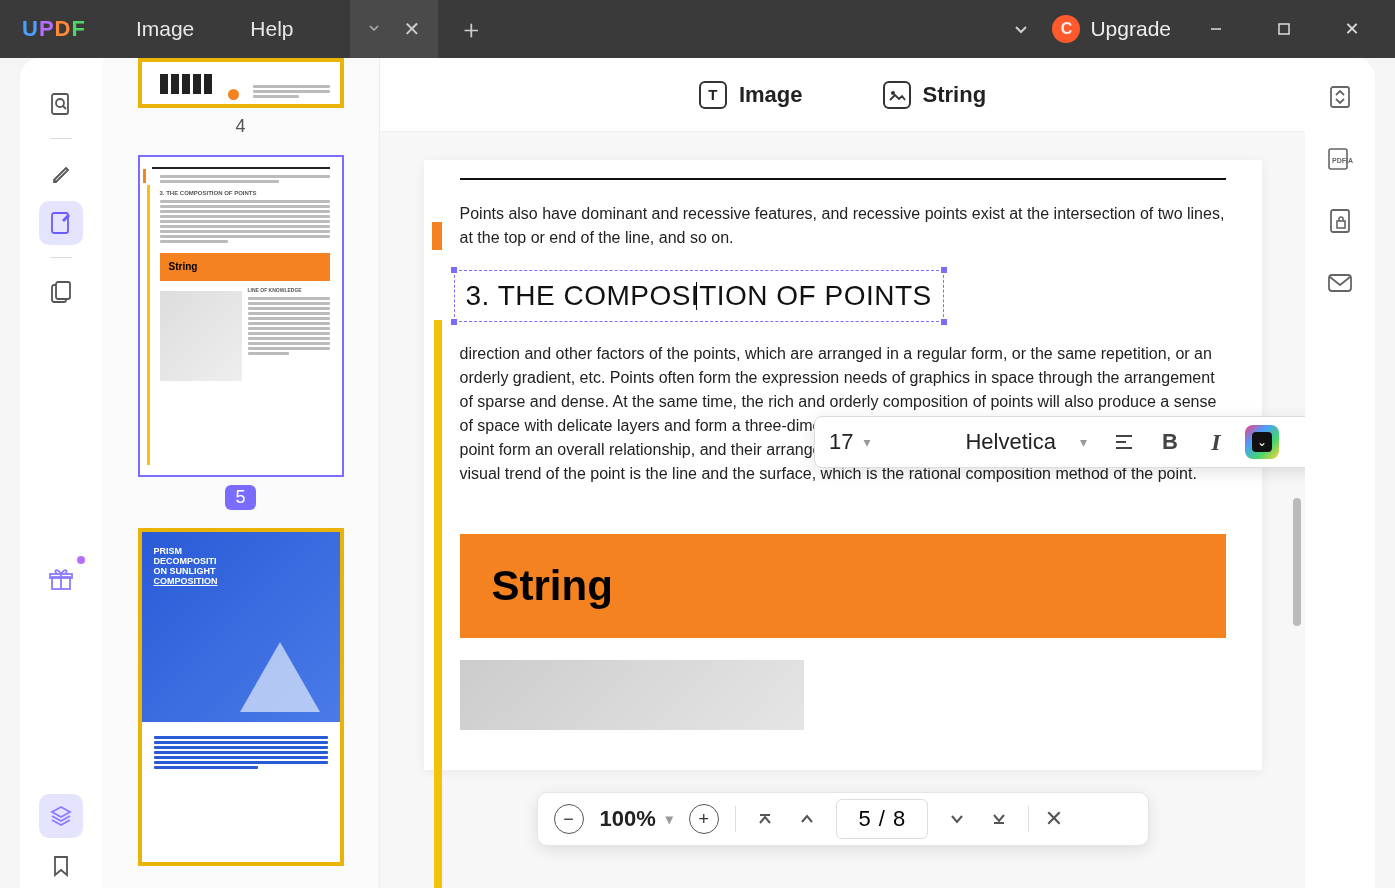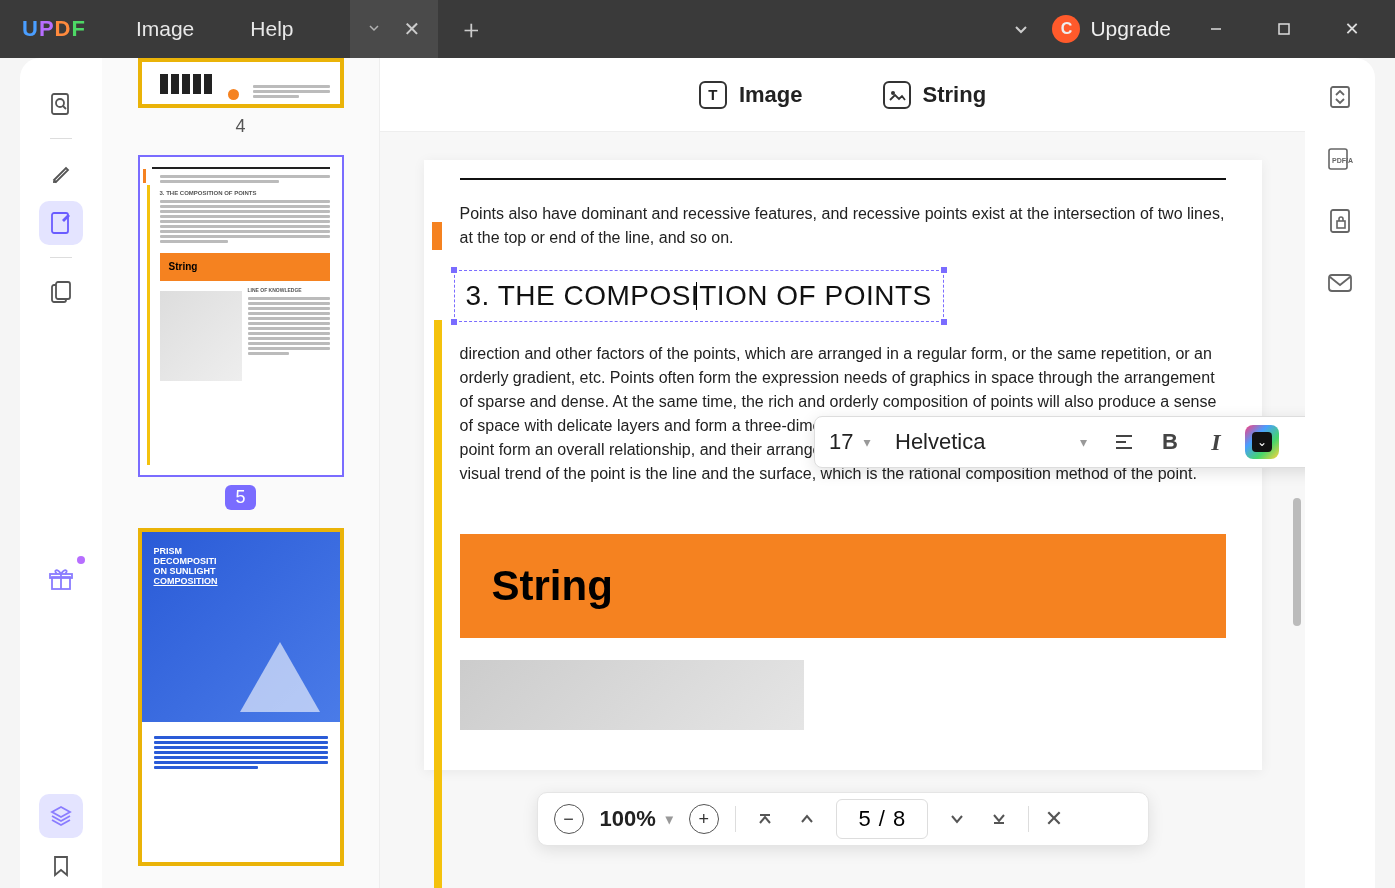--- a/index.html
+++ b/index.html
@@ -82,21 +82,21 @@
   .sel-handle { position:absolute; width:8px; height:8px; background:#7a6cff; border:1px solid #fff;}
   .sh-tl{top:-5px;left:-5px}.sh-tr{top:-5px;right:-5px}.sh-bl{bottom:-5px;left:-5px}.sh-br{bottom:-5px;right:-5px}
   .caret { position:absolute; width:1px; height:28px; background:#000; top:6px; left:236px;}
   
   .string-block { background:#f58220; color:#000; font-size:42px; font-weight:800; padding:28px 32px; margin-top:48px; }
   .doc-img { height:70px; background:linear-gradient(135deg,#ccc,#e5e5e5); margin-top:22px; width:45%;}
   
   
   .font-bar { position:absolute; left:390px; top:358px; width:570px; height:52px; background:#fff; border:1px solid #ddd; border-radius:8px; box-shadow:0 4px 16px rgba(0,0,0,.12); display:flex; align-items:center; padding:0 14px; gap:12px;margin-left:44px; }
   .font-size { font-size:22px; color:#222; width:54px; display:flex; align-items:center; gap:10px;}
-  .font-family { font-size:22px; color:#222; flex:0 0 200px; display:flex; align-items:center; justify-content:space-between; padding-right:8px;gap:24px;}
+  .font-family { font-size:22px; color:#222; flex:0 0 200px; display:flex; align-items:center; justify-content:flex-end; padding-right:8px;gap:24px;}
   .caret-dd { color:#999; font-size:14px; }
   .fb-btn { width:34px; height:34px; display:flex; align-items:center; justify-content:center; font-size:22px; font-weight:700; color:#444; cursor:pointer; border-radius:6px;}
   .fb-italic { font-style:italic; font-family:serif; font-size:24px;}
   .color-chip { width:34px; height:34px; border-radius:8px; background:linear-gradient(135deg,#ff3b7b,#4a9eff,#46d66b,#ffd23e); position:relative; display:flex; align-items:center; justify-content:center;}
   .color-chip-inner { width:20px; height:20px; background:#111; border-radius:4px; display:flex; align-items:center; justify-content:center; color:#fff; font-size:12px;}
   
   
   .zoom-bar { position:absolute; left:50%; transform:translateX(-50%); bottom:42px; width:612px; height:54px; background:#fff; border:1px solid #e5e5e5; border-radius:10px; box-shadow:0 4px 16px rgba(0,0,0,.1); display:flex; align-items:center; padding:0 16px; gap:16px; }
   .zb-btn { width:30px; height:30px; border:1.8px solid #555; border-radius:50%; display:flex; align-items:center; justify-content:center; cursor:pointer; font-size:18px; color:#333;}
   .zb-text { font-size:22px; font-weight:600; color:#222; display:flex; align-items:center; gap:10px;}

